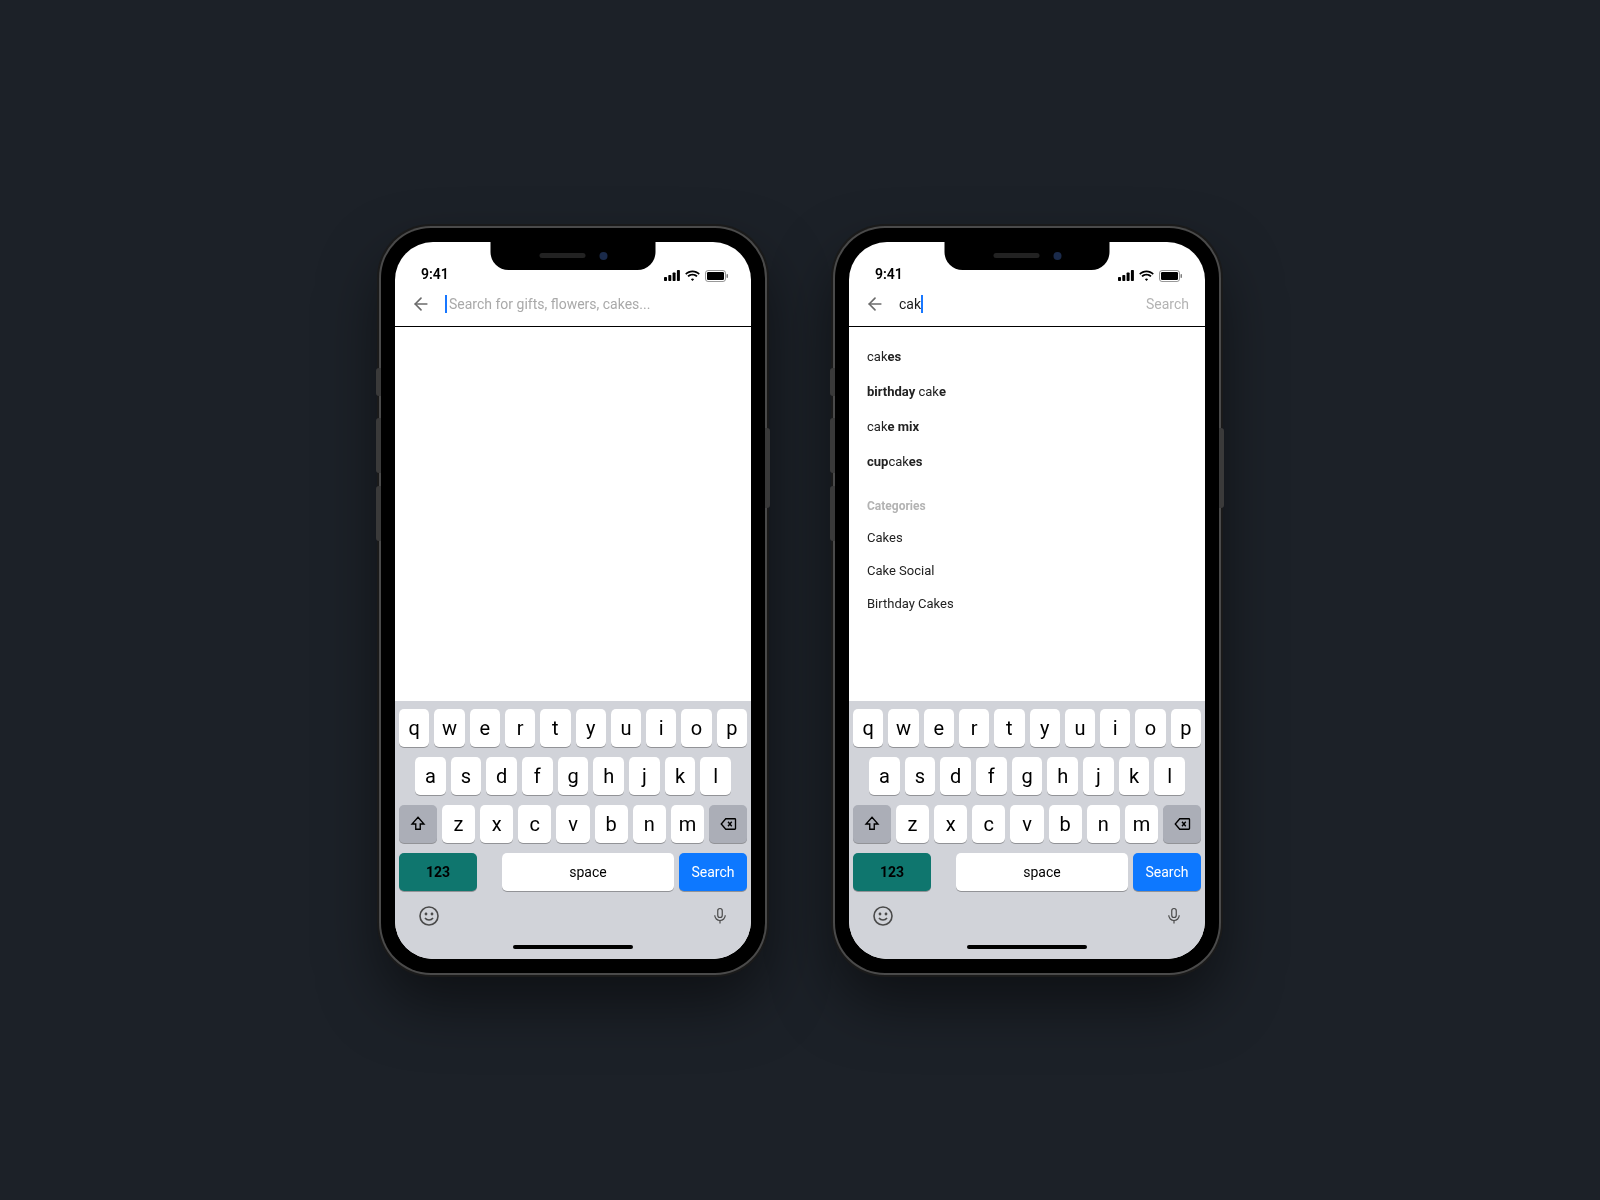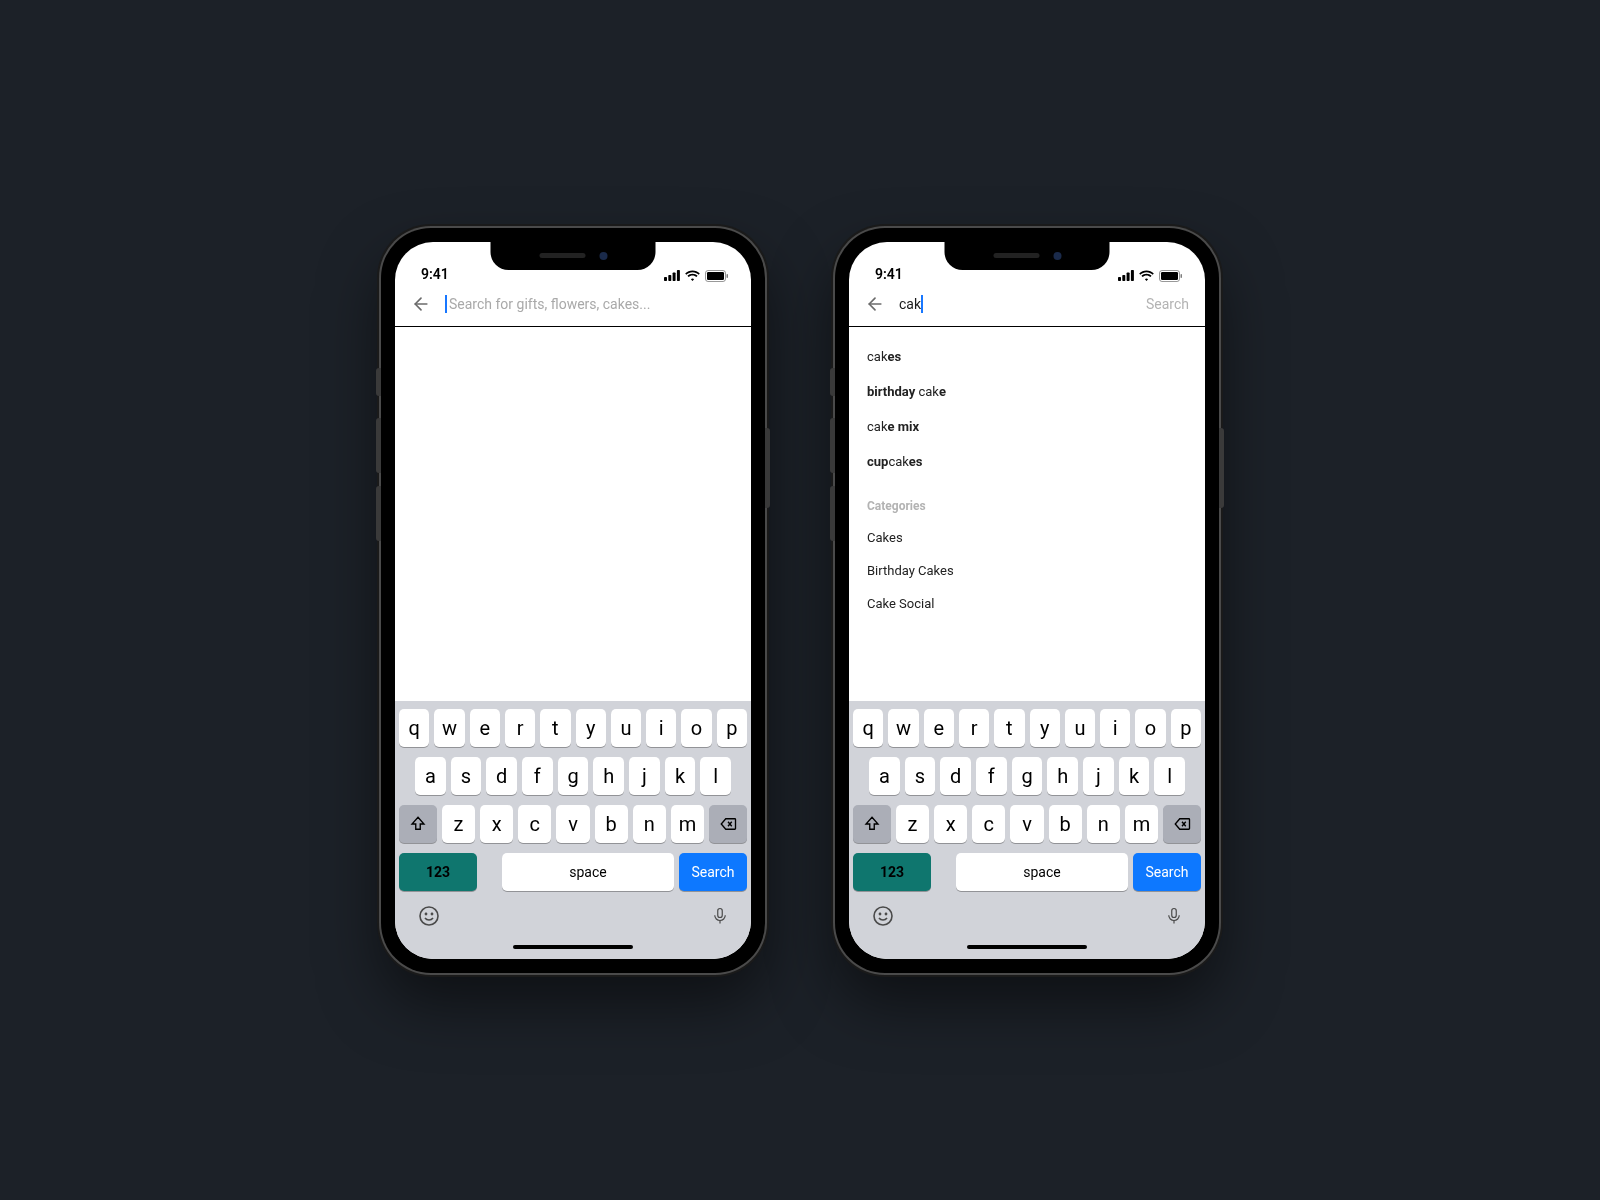--- a/index.html
+++ b/index.html
@@ -362,22 +362,22 @@
       </div>
       <div class="suggestion">
         <b></b><span>cak</span><b>e mix</b>
       </div>
       <div class="suggestion">
         <b>cup</b><span>cak</span><b>es</b>
       </div>
 
       <div class="section-label">Categories</div>
       <div class="category-item">Cakes</div>
+      <div class="category-item">Cake Social</div>
       <div class="category-item">Birthday Cakes</div>
-      <div class="category-item">Cake Social</div>
     </div>
 
     <div class="keyboard">
       <div class="krow krow1">
         <div class="key">q</div>
         <div class="key">w</div>
         <div class="key">e</div>
         <div class="key">r</div>
         <div class="key">t</div>
         <div class="key">y</div>

